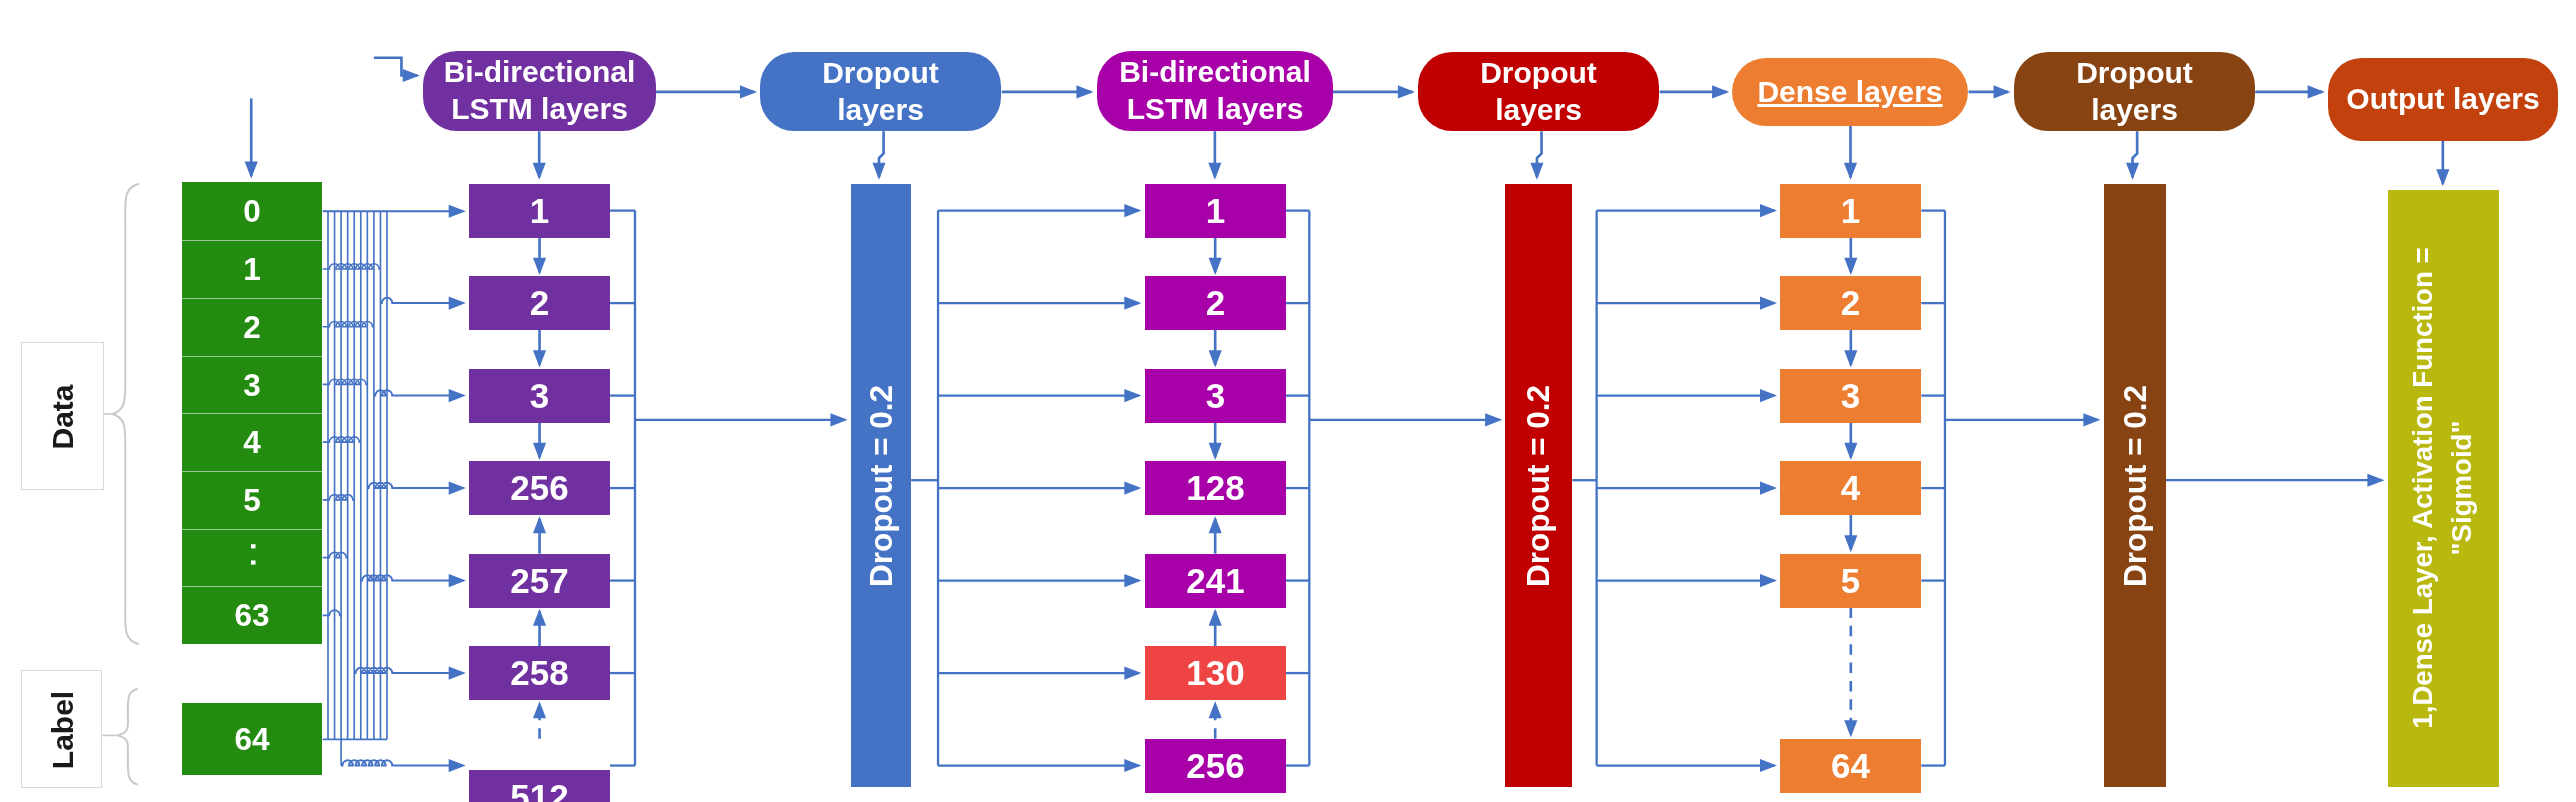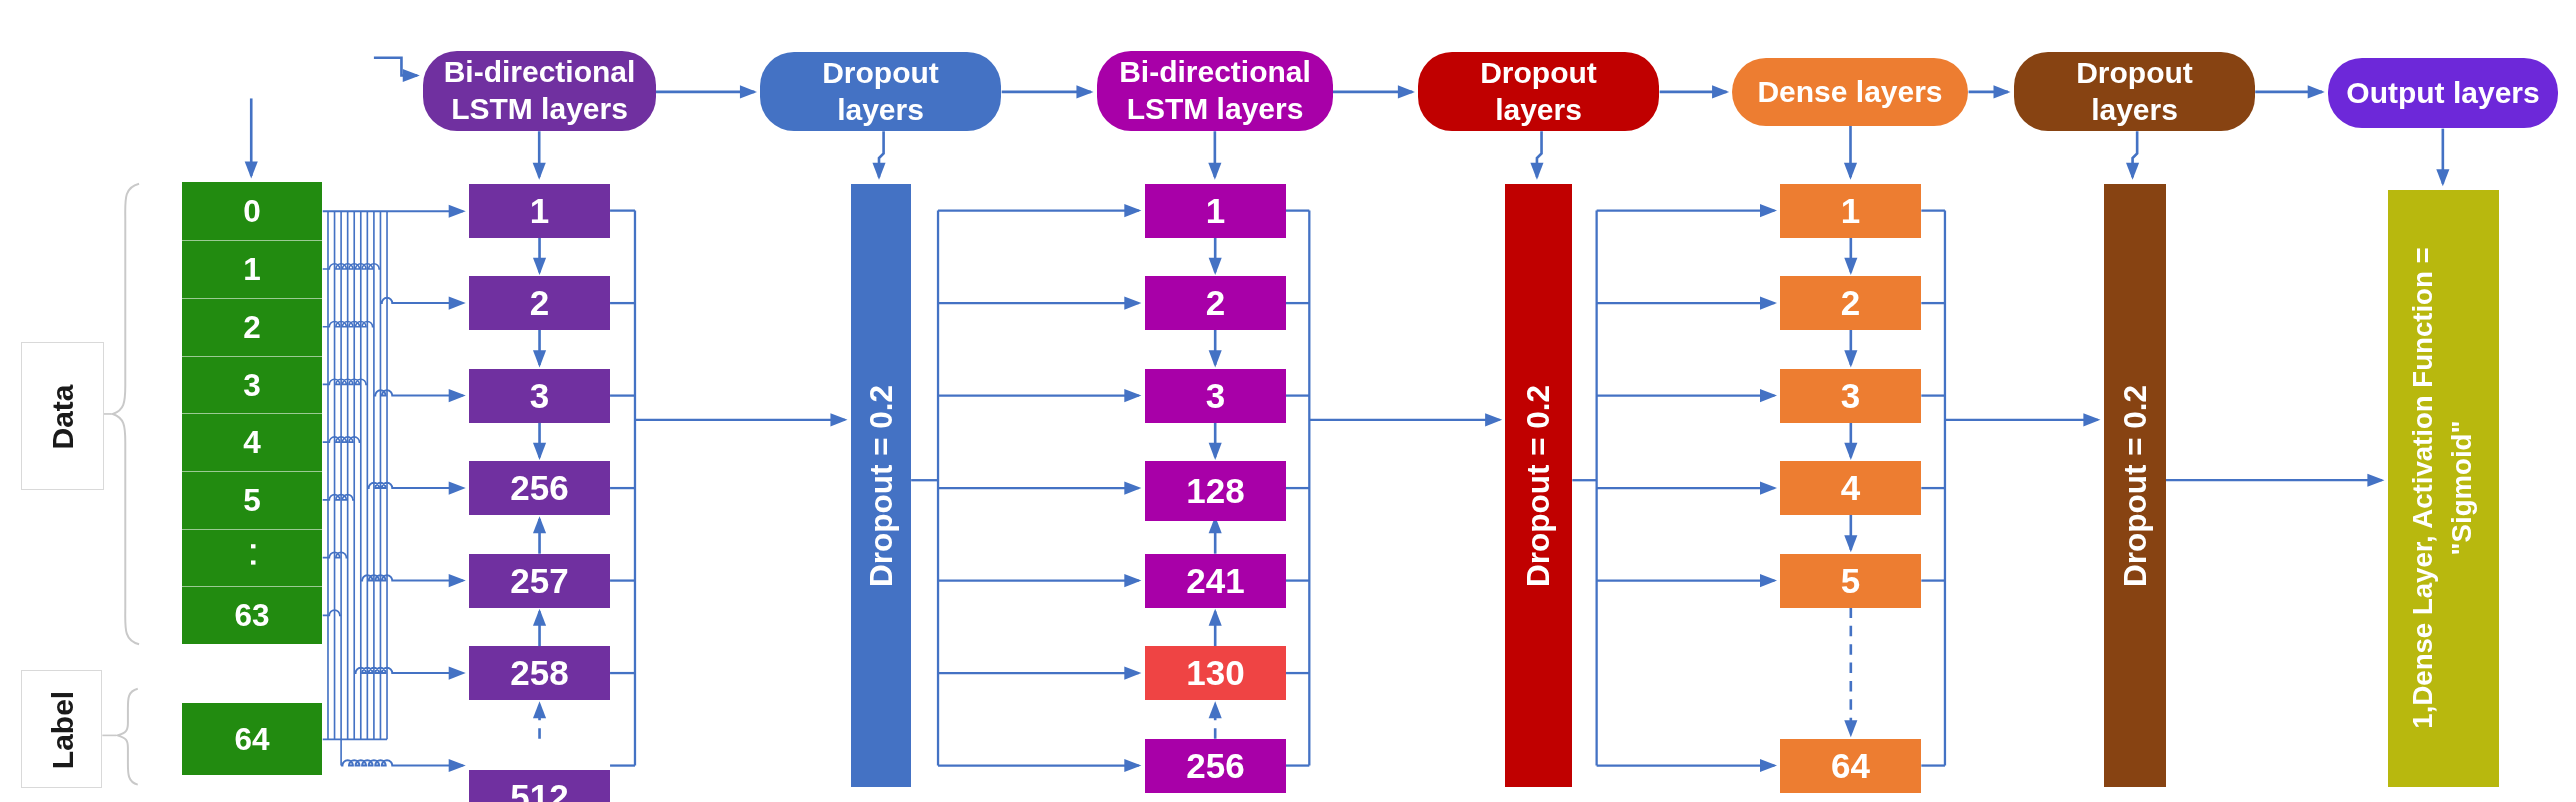--- a/index.html
+++ b/index.html
@@ -142,23 +142,23 @@
         <path d="M 210 1050 C 194 1054 195 1066 195 1084 L 195 1102 C 195 1113 193 1117 179 1121 C 193 1125 195 1129 195 1140 L 195 1160 C 195 1178 194 1192 210 1196" fill="none" stroke="#c9c9c9" stroke-width="3"></path>
         <path d="M 158 631 L 170 631" fill="none" stroke="#c9c9c9" stroke-width="2.5"></path>
         <path d="M 156 1121 L 177 1121" fill="none" stroke="#c9c9c9" stroke-width="2.5"></path>
       </g>
     </svg>
 
   <div class="pill" id="p-lstm1" style="left: 423px; top: 51px; width: 233px; height: 80px; padding: 0px 11.8px; box-sizing: border-box; background: rgb(112, 48, 160);">Bi-directional LSTM layers</div>
   <div class="pill" id="p-drop1" style="left: 760px; top: 52px; width: 241px; height: 79px; padding: 0px 38px; box-sizing: border-box; background: rgb(68, 114, 196);">Dropout layers</div>
   <div class="pill" id="p-lstm2" style="left: 1097px; top: 51px; width: 236px; height: 80px; padding: 0px 11.8px; box-sizing: border-box; background: rgb(168, 0, 168);">Bi-directional LSTM layers</div>
   <div class="pill" id="p-drop2" style="left: 1418px; top: 52px; width: 241px; height: 79px; padding: 0px 38px; box-sizing: border-box; background: rgb(192, 0, 0);">Dropout layers</div>
-  <div class="pill" id="p-dense" style="left: 1732px; top: 58px; width: 236px; height: 68px; padding: 0px 15.7px; box-sizing: border-box; background: rgb(237, 125, 49);">Dense layers</div>
+  <div class="pill" id="p-dense" style="left: 1732px; top: 58px; width: 236px; height: 68px; padding: 0px 15.7px; box-sizing: border-box; background: rgb(237, 125, 49); text-decoration: underline;">Dense layers</div>
   <div class="pill" id="p-drop3" style="left: 2014px; top: 52px; width: 241px; height: 79px; padding: 0px 38px; box-sizing: border-box; background: rgb(135, 67, 18);">Dropout layers</div>
-  <div class="pill" id="p-out" style="left: 2328px; top: 58px; width: 230px; height: 70px; padding: 0px 11.8px; box-sizing: border-box; background: #6d28d9;">Output layers</div>
+  <div class="pill" id="p-out" style="left: 2328px; top: 58px; width: 230px; height: 83px; padding: 0px 11.8px; box-sizing: border-box; background: #c2410c;">Output layers</div>
 
   <div class="sidebox" style="left:21px;top:342px;width:83px;height:148px;">
     <span class="sidetext" style="left:41px;top:74px;">Data</span>
   </div>
   <div class="sidebox" style="left:21px;top:670px;width:81px;height:118px;">
     <span class="sidetext" style="left:41px;top:59px;">Label</span>
   </div>
 
   <div id="col-input">
       <div class="cell" style="left: 182px; top: 182px; width: 140px; height: 58px; background: rgb(34, 139, 16);">0</div>
@@ -179,21 +179,21 @@
       <div class="box" style="left: 469px; top: 369px; width: 141px; height: 54px; background: rgb(112, 48, 160);">3</div>
       <div class="box" style="left: 469px; top: 461px; width: 141px; height: 54px; background: rgb(112, 48, 160);">256</div>
       <div class="box" style="left: 469px; top: 554px; width: 141px; height: 54px; background: rgb(112, 48, 160);">257</div>
       <div class="box" style="left: 469px; top: 646px; width: 141px; height: 54px; background: rgb(112, 48, 160);">258</div>
       <div class="box" style="left: 469px; top: 739px; width: 141px; height: 54px; background: rgb(112, 48, 160); margin-top: 31px;">512</div>
     </div>
   <div id="col-lstm2">
       <div class="box" style="left: 1145px; top: 184px; width: 141px; height: 54px; background: rgb(168, 0, 168);">1</div>
       <div class="box" style="left: 1145px; top: 276px; width: 141px; height: 54px; background: rgb(168, 0, 168);">2</div>
       <div class="box" style="left: 1145px; top: 369px; width: 141px; height: 54px; background: rgb(168, 0, 168);">3</div>
-      <div class="box" style="left: 1145px; top: 461px; width: 141px; height: 60px; background: rgb(168, 0, 168);">128</div>
+      <div class="box" style="left: 1145px; top: 461px; width: 141px; height: 54px; background: rgb(168, 0, 168);">128</div>
       <div class="box" style="left: 1145px; top: 554px; width: 141px; height: 54px; background: rgb(168, 0, 168);">241</div>
       <div class="box" style="left: 1145px; top: 646px; width: 141px; height: 54px; background: #ef4444;">130</div>
       <div class="box" style="left: 1145px; top: 739px; width: 141px; height: 54px; background: rgb(168, 0, 168);">256</div>
     </div>
   <div id="col-dense">
       <div class="box" style="left: 1780px; top: 184px; width: 141px; height: 54px; background: rgb(237, 125, 49);">1</div>
       <div class="box" style="left: 1780px; top: 276px; width: 141px; height: 54px; background: rgb(237, 125, 49);">2</div>
       <div class="box" style="left: 1780px; top: 369px; width: 141px; height: 54px; background: rgb(237, 125, 49);">3</div>
       <div class="box" style="left: 1780px; top: 461px; width: 141px; height: 54px; background: rgb(237, 125, 49);">4</div>
       <div class="box" style="left: 1780px; top: 554px; width: 141px; height: 54px; background: rgb(237, 125, 49);">5</div>

